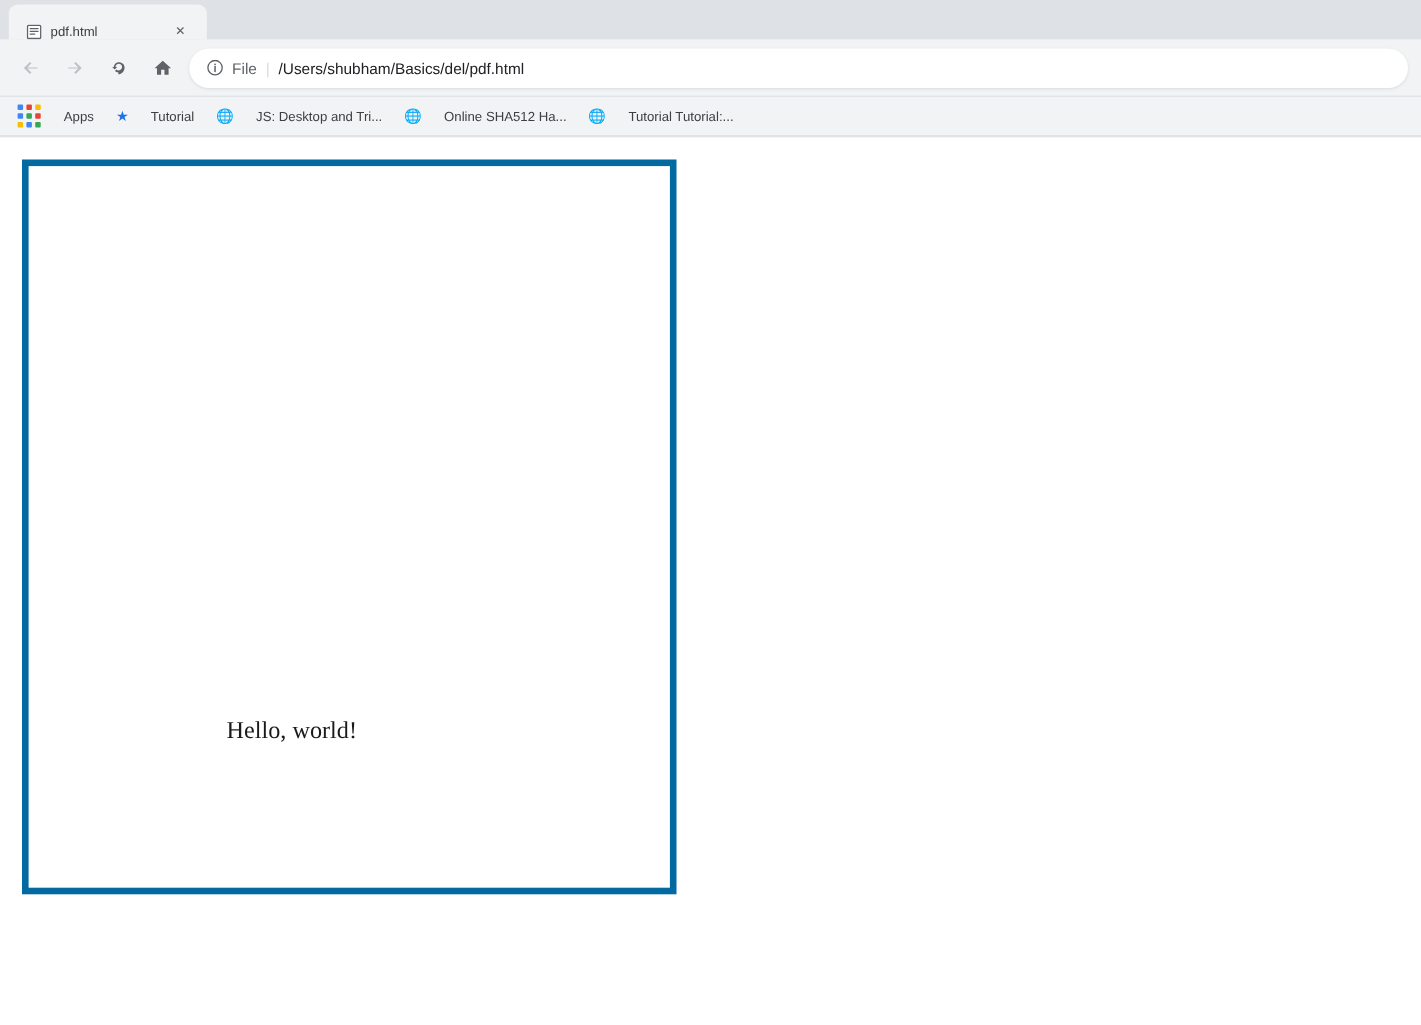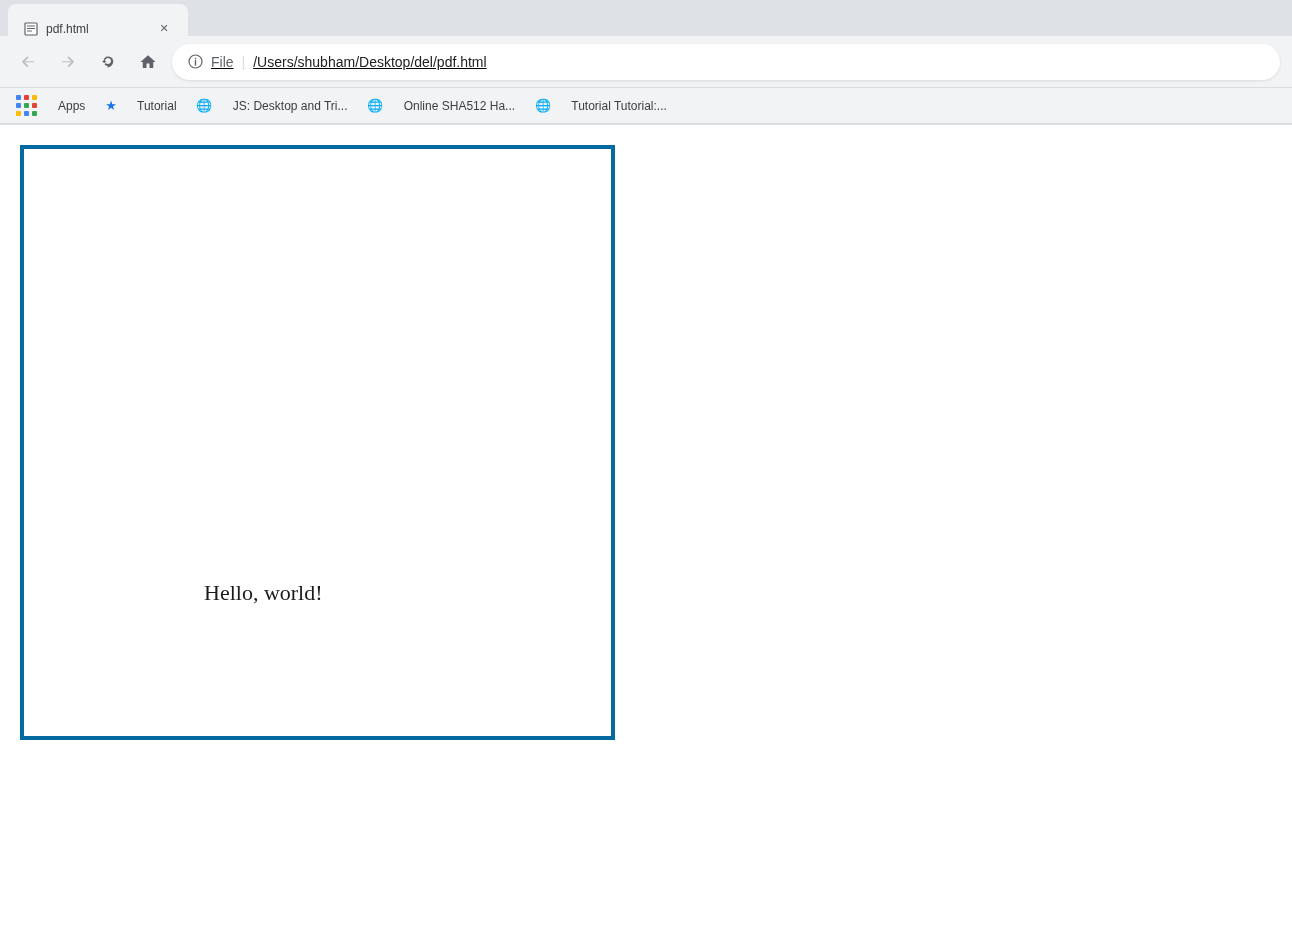--- a/index.html
+++ b/index.html
@@ -74,21 +74,20 @@
 
     
     .nav-bar {
       height: 52px;
       background: #f1f3f4;
       display: flex;
       align-items: center;
       padding: 0 12px;
       gap: 8px;
       border-bottom: 1px solid #dadce0;
-      text-decoration: underline;
     }
 
     .nav-btn {
       width: 32px;
       height: 32px;
       border-radius: 50%;
       display: flex;
       align-items: center;
       justify-content: center;
       cursor: pointer;
@@ -195,22 +194,22 @@
       background: white;
       min-height: 808px;
       padding: 20px;
       display: flex;
       align-items: flex-start;
       justify-content: flex-start;
     }
 
     .pdf-page {
       width: 595px;
-      height: 595px;
-      border: 4px solid #0369a1;
+      height: 668px;
+      border: 6px solid #0369a1;
       background: white;
       display: flex;
       align-items: flex-end;
       justify-content: flex-start;
       position: relative;
     }
 
     .pdf-content {
       position: absolute;
       bottom: 130px;
@@ -266,21 +265,21 @@
     <div class="address-bar-wrapper">
       <div class="address-bar-info-icon">
         <svg width="15" height="15" viewBox="0 0 15 15" fill="#5f6368">
           <circle cx="7.5" cy="7.5" r="6.5" stroke="#5f6368" stroke-width="1.2" fill="none"></circle>
           <line x1="7.5" y1="6.5" x2="7.5" y2="11" stroke="#5f6368" stroke-width="1.4" stroke-linecap="round"></line>
           <circle cx="7.5" cy="4.5" r="0.8" fill="#5f6368"></circle>
         </svg>
       </div>
       <span class="address-bar-protocol">File</span>
       <span class="address-bar-separator">|</span>
-      <span class="address-bar-url">/Users/shubham/Desktop/del/pdf.html</span>
+      <span class="address-bar-url">/Users/shubham/Basics/del/pdf.html</span>
     </div>
   </div>
 
   <div class="bookmarks-bar">
 
     <div class="bookmark-item">
       <div class="apps-grid">
         <div class="apps-dot blue"></div>
         <div class="apps-dot red"></div>
         <div class="apps-dot yellow"></div>

